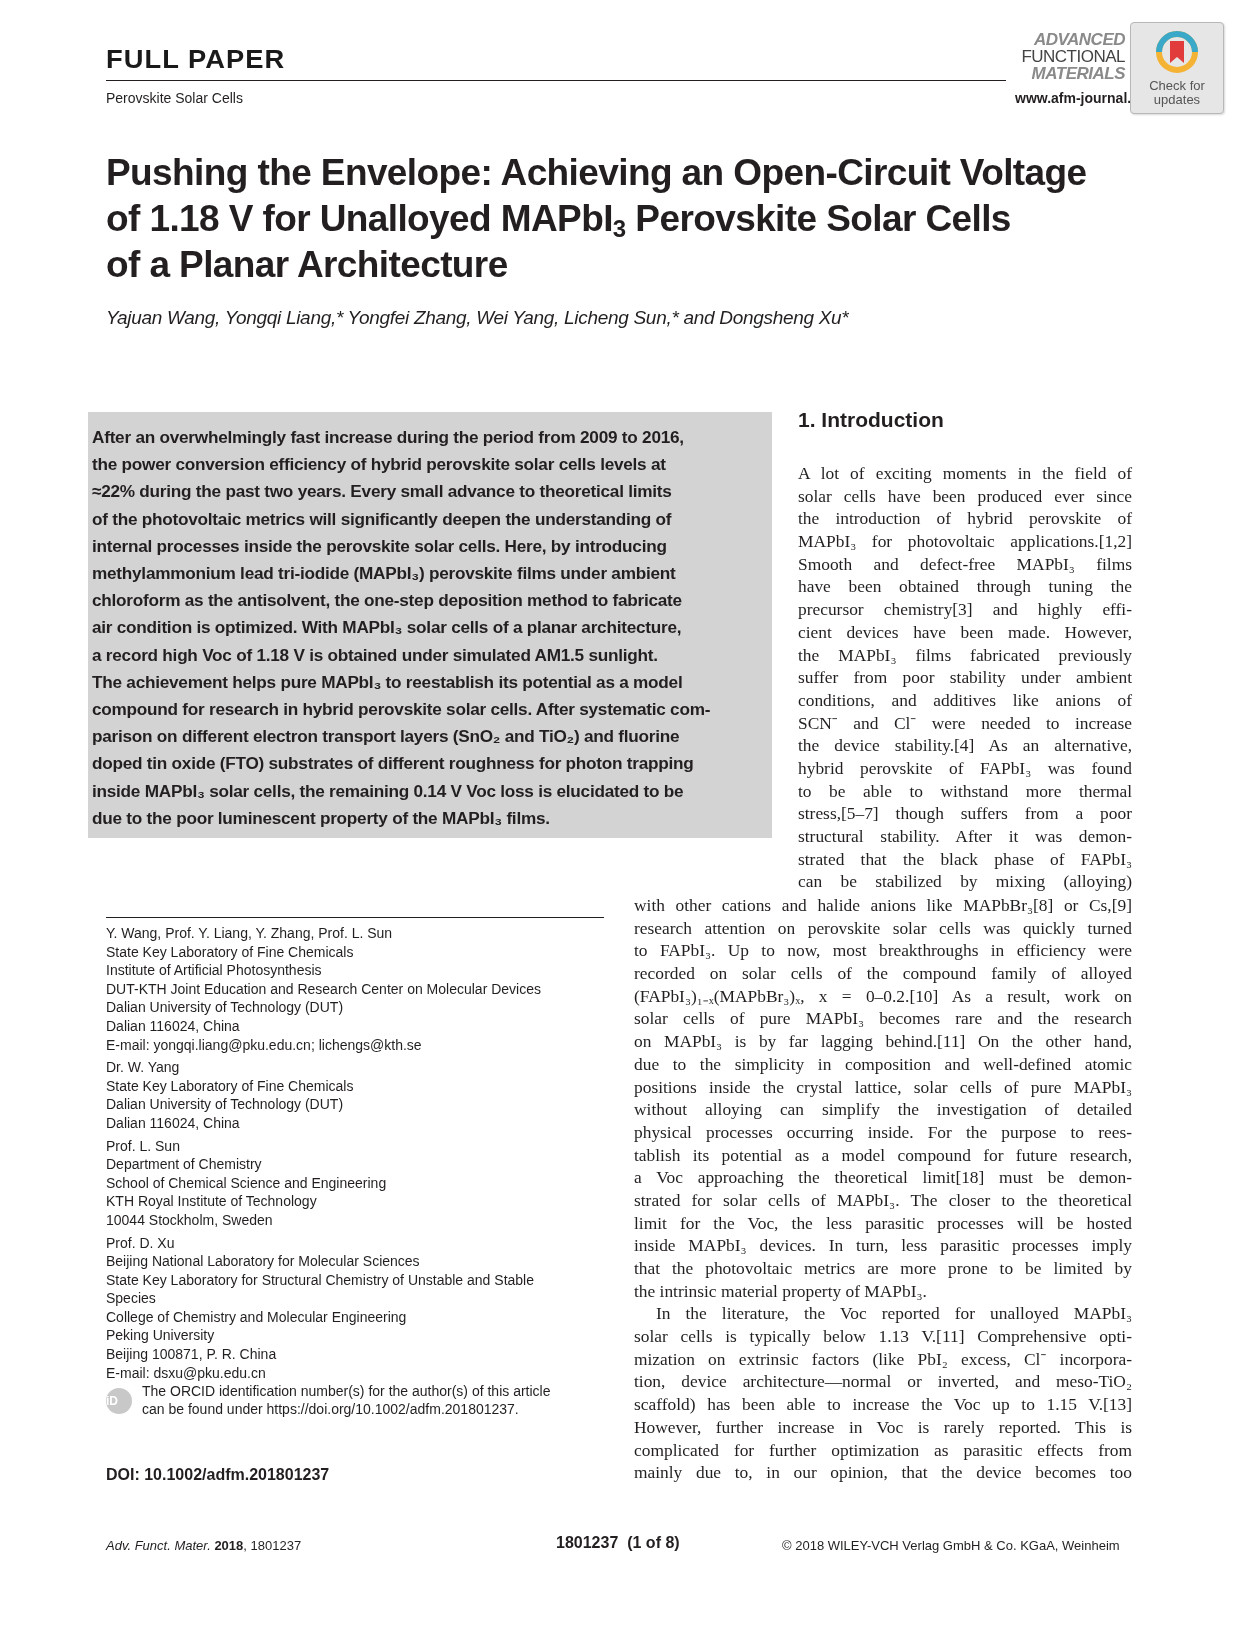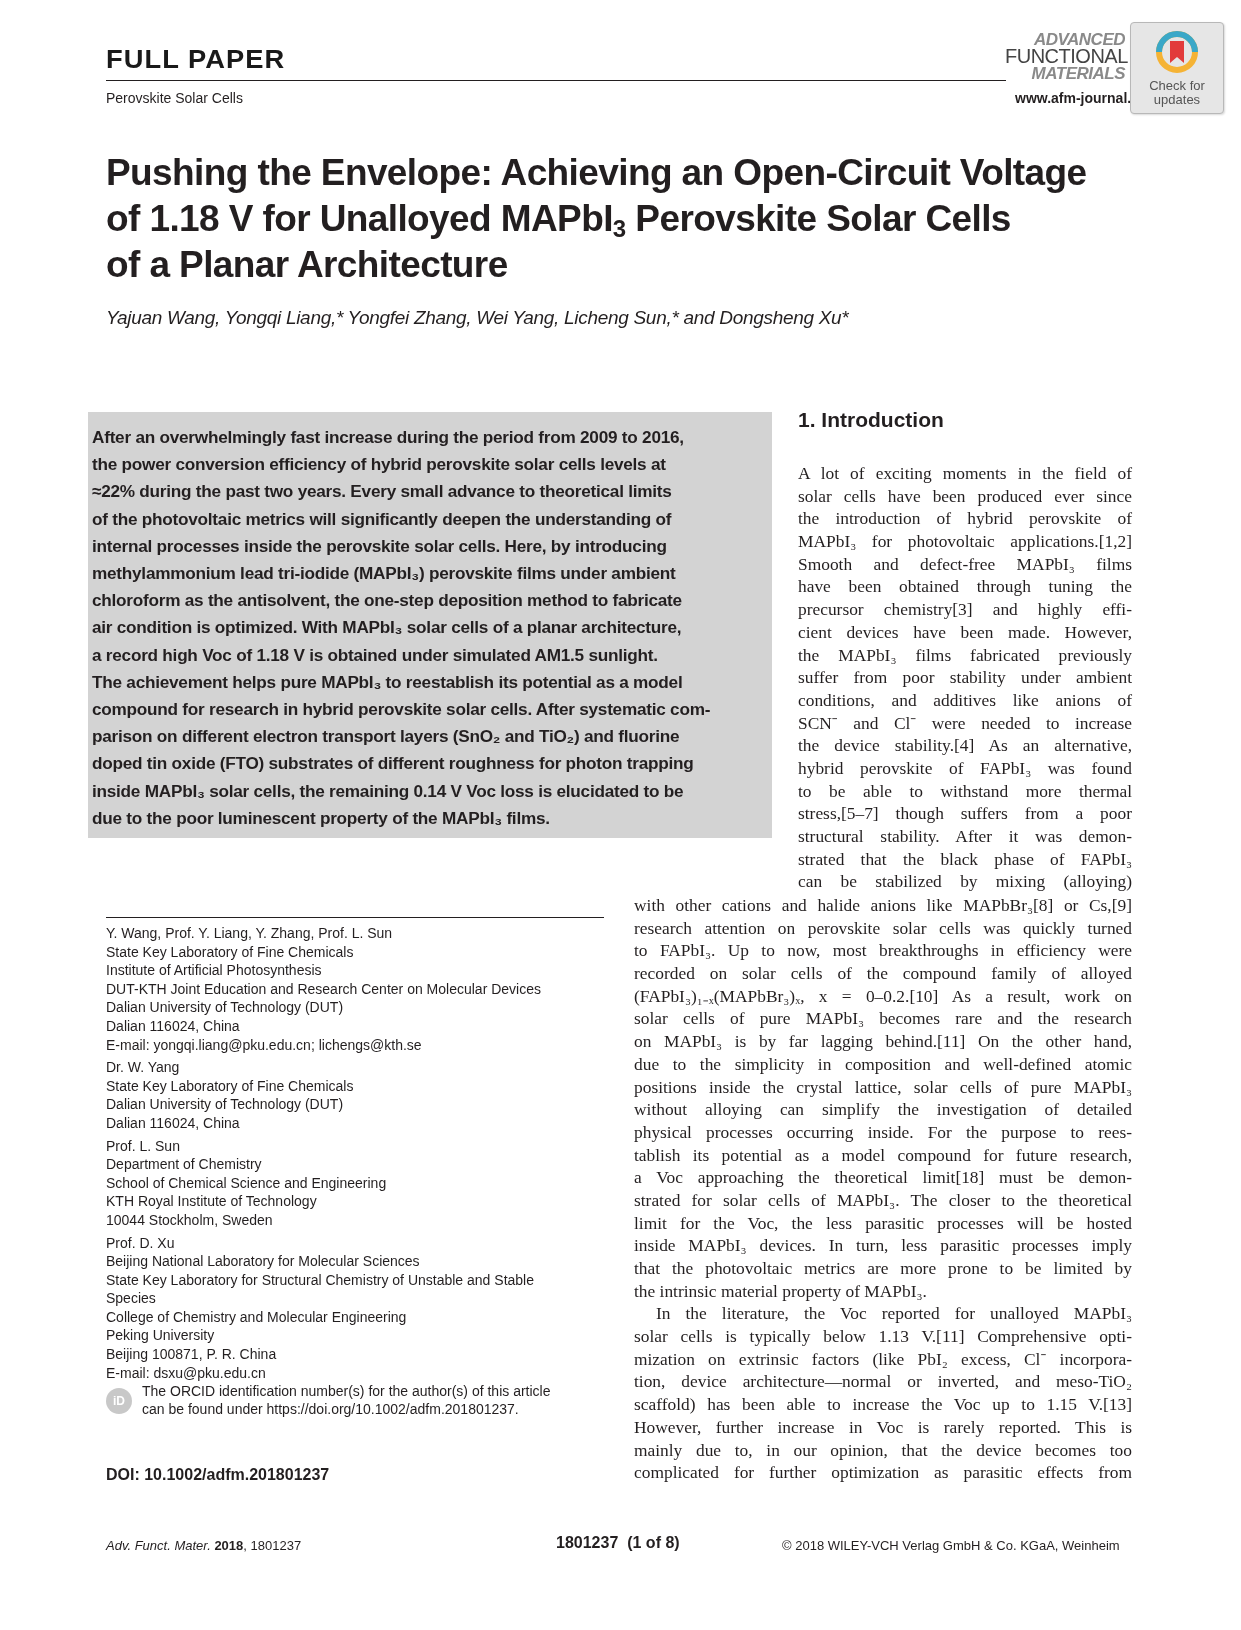--- a/index.html
+++ b/index.html
@@ -5,42 +5,42 @@
   html, body { margin: 0; padding: 0; background: #ffffff; }
   body { width: 1241px; height: 1630px; position: relative; overflow: hidden; color: #231f20; }
   .abs { position: absolute; }
 
   
   #full-paper { left: 106px; top: 44px; font-size: 26px; font-weight: 900; letter-spacing: 1px; font-family: "Liberation Sans", sans-serif; color: #1a1a1a; transform: scaleX(1.05); transform-origin: left; }
   #header-rule { left: 106px; top: 80px; width: 900px; height: 1px; background: #231f20; }
   #section-label { left: 106px; top: 90px; font-size: 14px; font-family: "Liberation Sans", sans-serif; }
   #journal-logo { left: 1005px; top: 31px; width: 120px; text-align: right; font-family: "Liberation Sans", sans-serif; line-height: 17px; }
   #journal-logo .l1 { font-size: 17px; font-weight: 900; font-style: italic; color: #8a8a8a; letter-spacing: -0.5px; }
-  #journal-logo .l2 { font-size: 20px; color: #444; letter-spacing: -0.5px; }
+  #journal-logo .l2 { font-size: 17px; color: #444; letter-spacing: -0.5px; }
   #journal-logo .l3 { font-size: 17px; font-weight: 900; font-style: italic; color: #8a8a8a; letter-spacing: -0.5px; }
   #journal-url { left: 995px; top: 90px; font-size: 14px; font-weight: bold; font-family: "Liberation Sans", sans-serif; color: #231f20; margin-left: 20px; }
   #check-updates { left: 1130px; top: 22px; width: 92px; height: 90px; background: #e6e6e6; border: 1px solid #b8b8b8; border-radius: 4px; box-shadow: 1px 1px 2px rgba(0,0,0,0.15); text-align: center; font-family: "Liberation Sans", sans-serif; }
   #check-updates svg { margin-top: 6px; }
   #check-updates .t { font-size: 13px; color: #555; line-height: 14px; }
 
   
   #title { left: 106px; top: 142px; width: 1040px; font-size: 37px; line-height: 46px; font-family: "Liberation Sans", sans-serif; font-weight: bold; color: #231f20; letter-spacing: -0.6px; margin-top: 8px; }
   #authors { left: 106px; top: 307px; font-size: 19px; font-style: italic; font-family: "Liberation Sans", sans-serif; color: #231f20; letter-spacing: -0.3px; }
 
   
   #abstract { left: 88px; top: 412px; width: 684px; height: 426px; background: #d3d3d3; box-sizing: border-box; padding: 12px 14px 0 4px; }
   #abstract p { margin: 0; font-size: 17.2px; line-height: 27.2px; font-weight: bold; font-family: "Liberation Sans", sans-serif; color: #231f20; letter-spacing: -0.25px; }
 
   
   #aff-rule { left: 106px; top: 917px; width: 498px; height: 1px; background: #231f20; }
   #affiliations { left: 106px; top: 924px; width: 520px; font-family: "Liberation Sans", sans-serif; font-size: 14px; line-height: 18.6px; color: #231f20; }
   .aff-block { margin-bottom: 4px; }
   .aff-line { display: block; }
   #orcid { left: 106px; top: 1382px; width: 520px; font-family: "Liberation Sans", sans-serif; font-size: 14px; line-height: 18px; }
-  #orcid .icon { position: absolute; left: 0; top: 6px; width: 26px; height: 26px; border-radius: 50%; background: #c8c8c8; color: #fff; font-size: 12px; font-weight: bold; text-align: center; line-height: 26px; }
+  #orcid .icon { position: absolute; left: 0; top: 6px; width: 26px; height: 26px; border-radius: 50%; background: #c8c8c8; color: #fff; font-size: 12px; font-weight: bold; text-align: left; line-height: 26px; }
   #orcid .txt { position: absolute; left: 36px; top: 0; width: 500px; }
   #doi { left: 106px; top: 1466px; font-family: "Liberation Sans", sans-serif; font-size: 16px; font-weight: bold; }
 
   
   #intro-heading { left: 798px; top: 408px; font-family: "Liberation Sans", sans-serif; font-size: 21px; font-weight: bold; }
   .body-text { font-family: "Liberation Serif", serif; font-size: 17.4px; line-height: 22.7px; color: #231f20; text-align: justify; }
   .body-text .ln { display: block; text-align: justify; text-align-last: justify; height: 22.7px; white-space: nowrap; }
   .body-text .ln.last { text-align-last: left; }
   #col-narrow { left: 798px; top: 462px; width: 334px; }
   #col-wide { left: 634px; top: 894px; width: 498px; }
@@ -189,22 +189,22 @@
   <span class="ln">limit for the Voc, the less parasitic processes will be hosted</span>
   <span class="ln">inside MAPbI₃ devices. In turn, less parasitic processes imply</span>
   <span class="ln">that the photovoltaic metrics are more prone to be limited by</span>
   <span class="ln last">the intrinsic material property of MAPbI₃.</span>
   <span class="ln" style="padding-left:22px;box-sizing:border-box;">In the literature, the Voc reported for unalloyed MAPbI₃</span>
   <span class="ln">solar cells is typically below 1.13 V.[11] Comprehensive opti-</span>
   <span class="ln">mization on extrinsic factors (like PbI₂ excess, Cl⁻ incorpora-</span>
   <span class="ln">tion, device architecture—normal or inverted, and meso-TiO₂</span>
   <span class="ln">scaffold) has been able to increase the Voc up to 1.15 V.[13]</span>
   <span class="ln">However, further increase in Voc is rarely reported. This is</span>
+  <span class="ln">complicated for further optimization as parasitic effects from</span>
   <span class="ln">mainly due to, in our opinion, that the device becomes too</span>
-  <span class="ln">complicated for further optimization as parasitic effects from</span>
 </div>
 
 <div id="footer-left" class="abs">
   <i>Adv. Funct. Mater.</i>
   <b>2018</b><span>, 1801237</span>
 </div>
 <div id="footer-center" class="abs" style="white-space:pre;">1801237  (1 of 8)</div>
 <div id="footer-right" class="abs">© 2018 WILEY-VCH Verlag GmbH &amp; Co. KGaA, Weinheim</div>
 
 </body></html>

